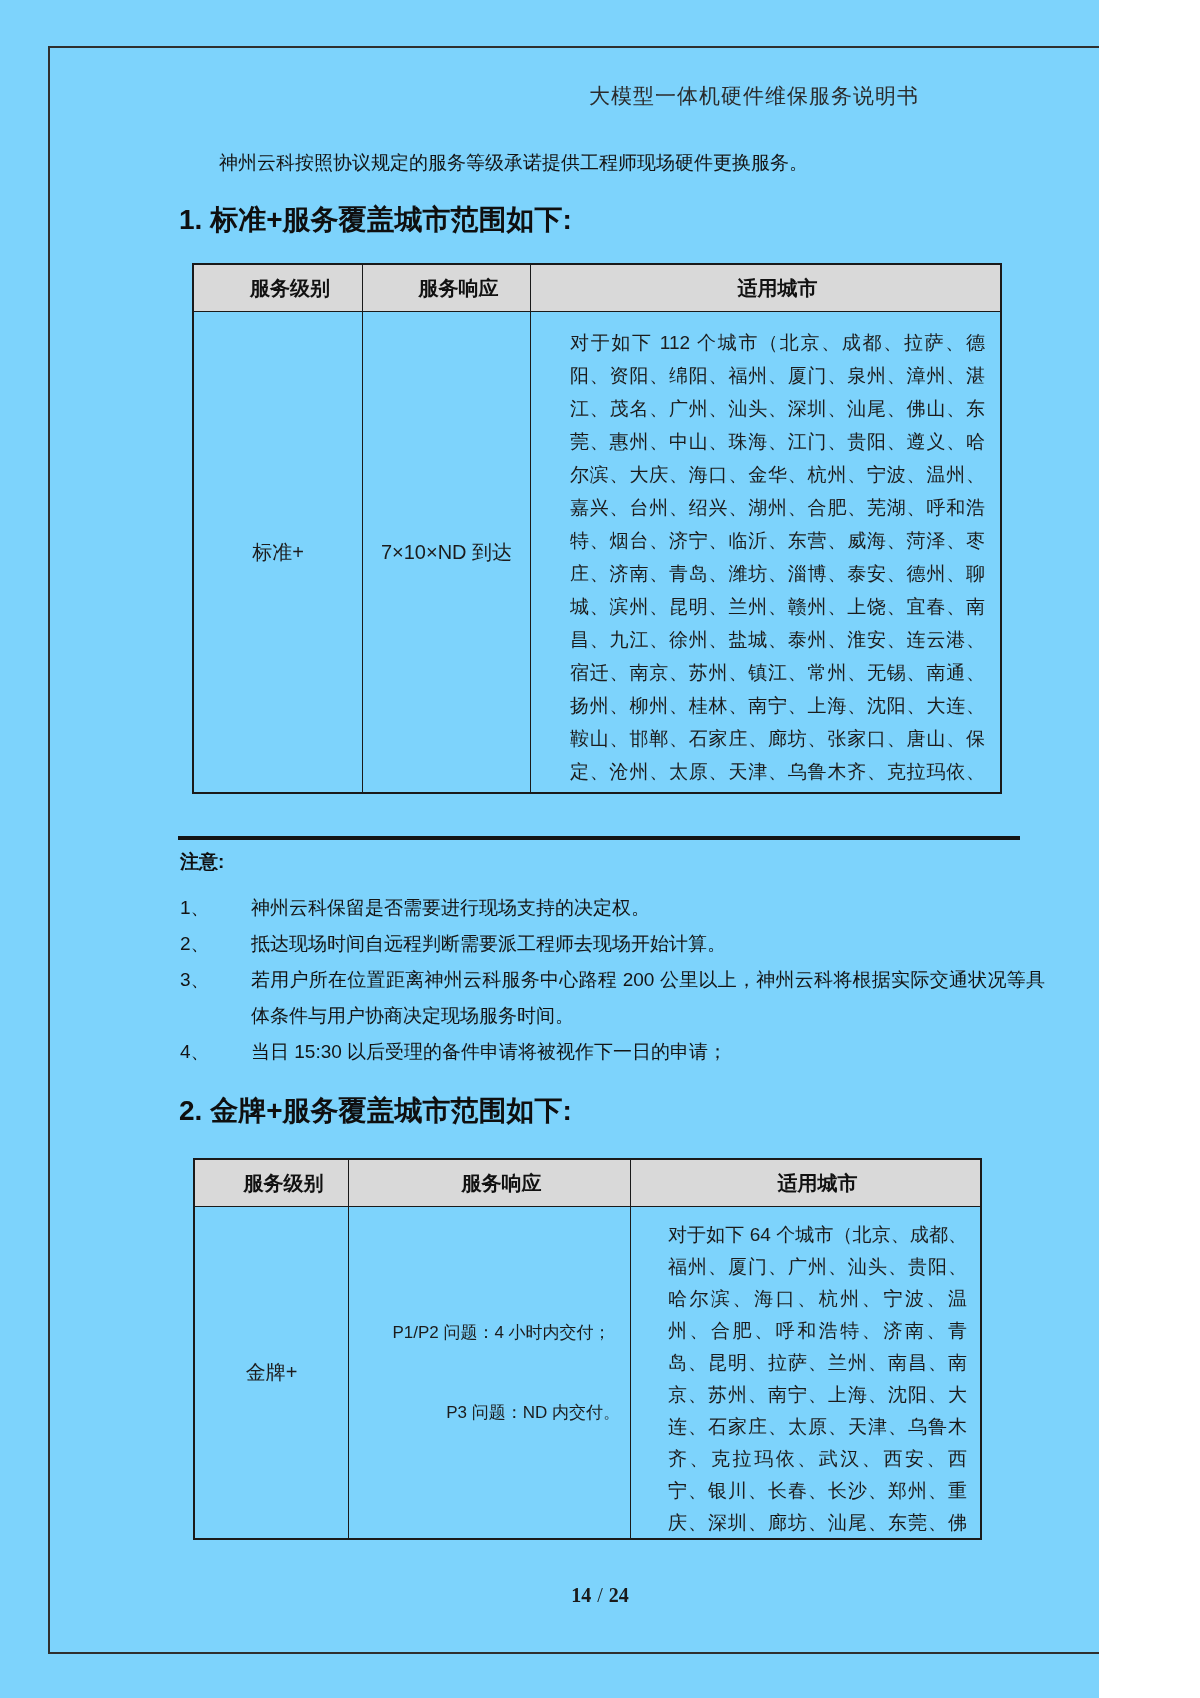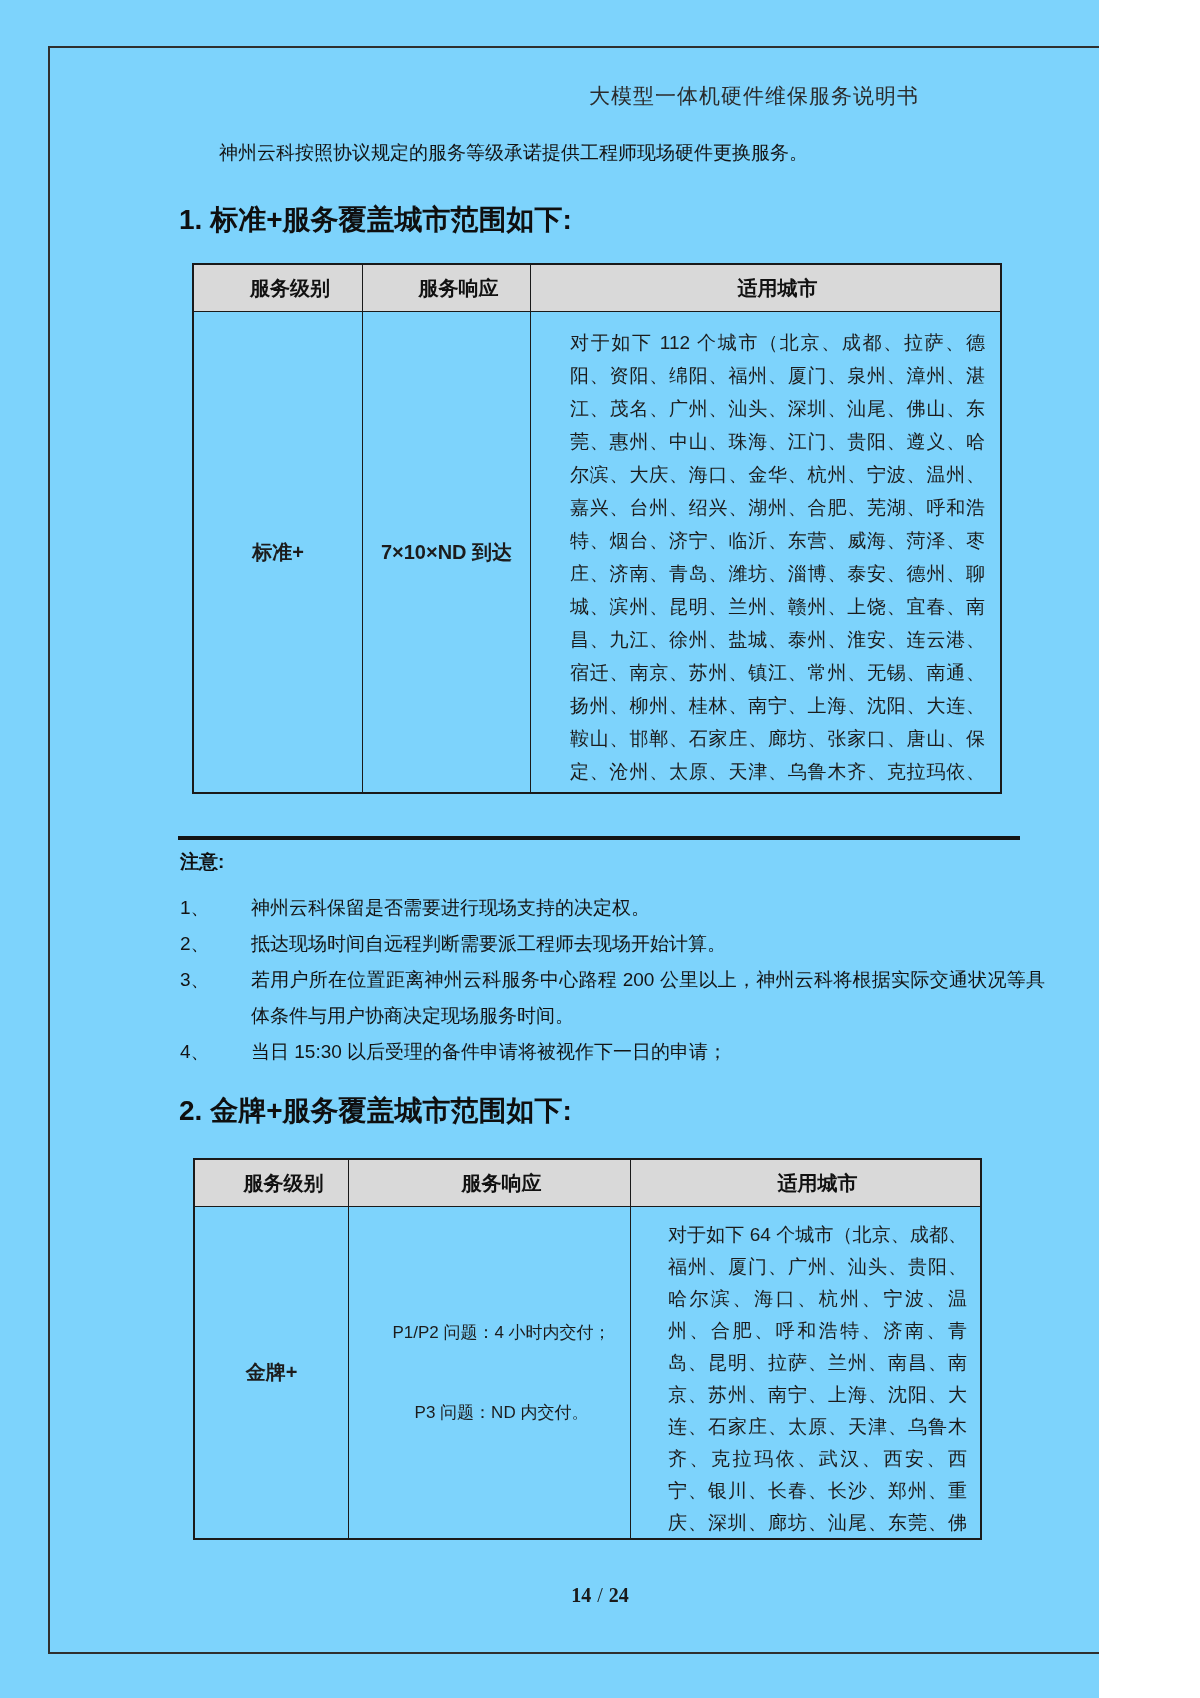--- a/index.html
+++ b/index.html
@@ -14,21 +14,21 @@
   .page-border{
     position:absolute;left:48px;top:46px;width:1099px;height:1604px;
     border:2px solid #2f2f2f;
   }
   .doc-header{
     position:absolute;top:82px;right:180px;
     font-family:"Liberation Serif","DejaVu Serif",serif;
     font-size:21px;color:#2b2b2b;letter-spacing:1px;
   }
   .intro{
-    position:absolute;left:219px;top:140px;margin:0;
+    position:absolute;left:219px;top:150px;margin:0;
     font-size:19px;color:#141414;
   }
   .sec-heading{
     position:absolute;left:179px;margin:0;
     font-size:28px;font-weight:bold;color:#0f0f0f;
   }
   .sec1{top:201px;}
   .sec2{top:1092px;}
 
   
@@ -40,33 +40,33 @@
     font-weight:bold;font-size:20px;text-align:center;color:#111;
   }
   .tbl1{left:192px;top:263px;width:808px;}
   .tbl1 .c1{width:144px;}
   .tbl1 .c2{width:143px;}
   .tbl1 .body-row .tcell{height:480px;}
   .tbl2{left:193px;top:1158px;width:787px;}
   .tbl2 .c1{width:129px;}
   .tbl2 .c2{width:257px;}
   .tbl2 .body-row .tcell{height:331px;}
-  .cell-center{text-align:center;font-size:20px;color:#1c1c1c;padding:0 12px;font-weight:bold;}
+  .cell-center{text-align:center;font-size:20px;color:#1c1c1c;padding:0 12px;}
   .cities{
     font-size:19px;line-height:33px;color:#1c1c1c;
     text-align:justify;padding:0 15px;
   }
   .tbl1 .cities-wrap{height:480px;overflow:hidden;display:flex;align-items:flex-start;}
   .tbl1 .cities{padding-top:14px;}
   .tbl2 .cities{line-height:32px;padding:0 13px;}
   .tbl2 .cities-wrap{height:331px;overflow:hidden;}
   .tbl2 .cities{padding-top:12px;}
   .tbl1 .body-row .c3,.tbl2 .body-row .c3{vertical-align:top;}
   .resp-line{font-size:17px;line-height:39px;color:#1c1c1c;text-align:center;padding:0 10px;}
-  .resp-gap{margin-top:41px;}
+  .resp-gap{margin-top:41px;text-align:right;}
 
   .rule{position:absolute;left:178px;top:836px;width:842px;height:4px;background:#141414;}
 
   .notes{position:absolute;left:180px;top:849px;width:865px;}
   .notes-label{font-size:19px;font-weight:bold;color:#0f0f0f;margin-bottom:15px;}
   .note-item{display:flex;font-size:19px;line-height:36px;color:#141414;}
   .note-num{width:50px;flex:0 0 50px;}
   .note-text{flex:1;text-align:justify;margin-left:21px;}
 
   .footer{

